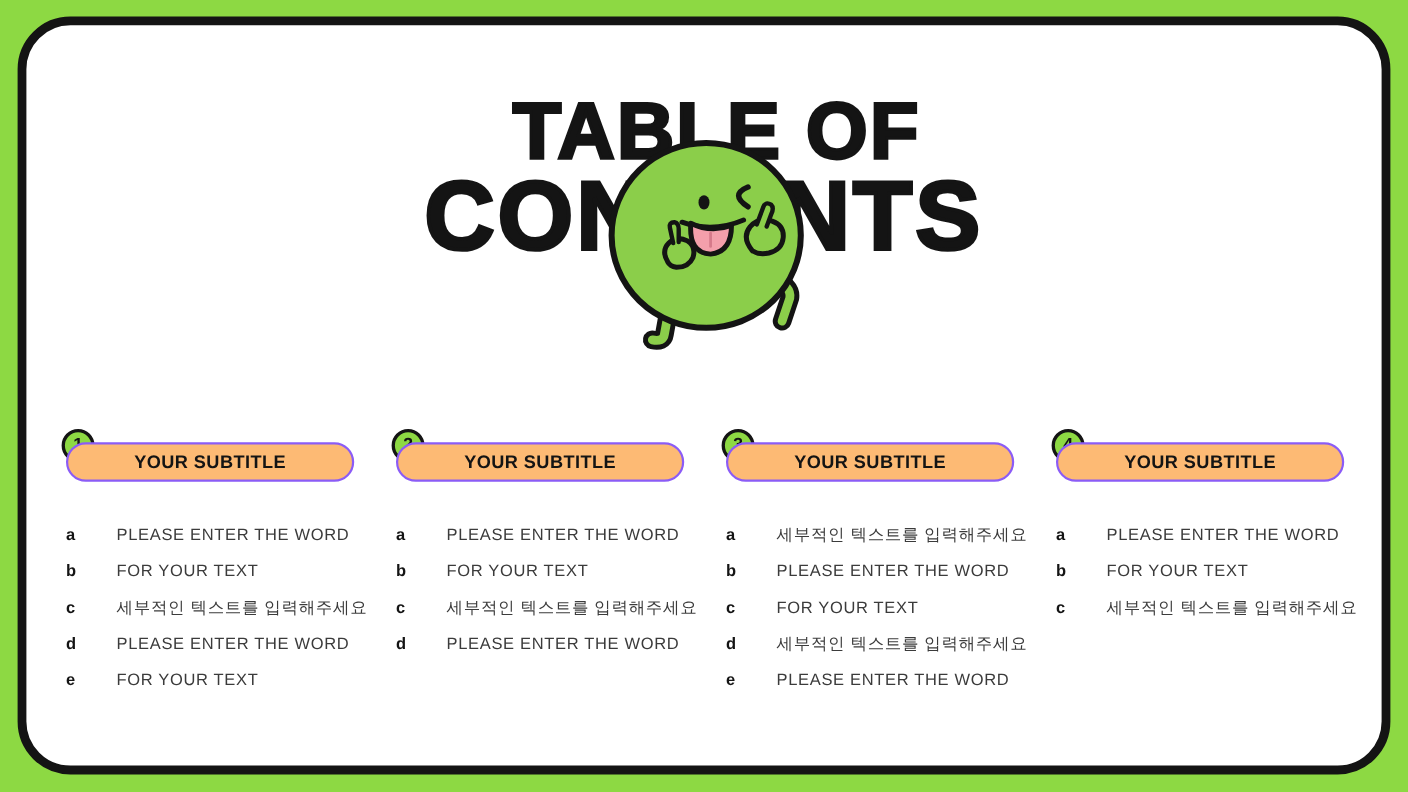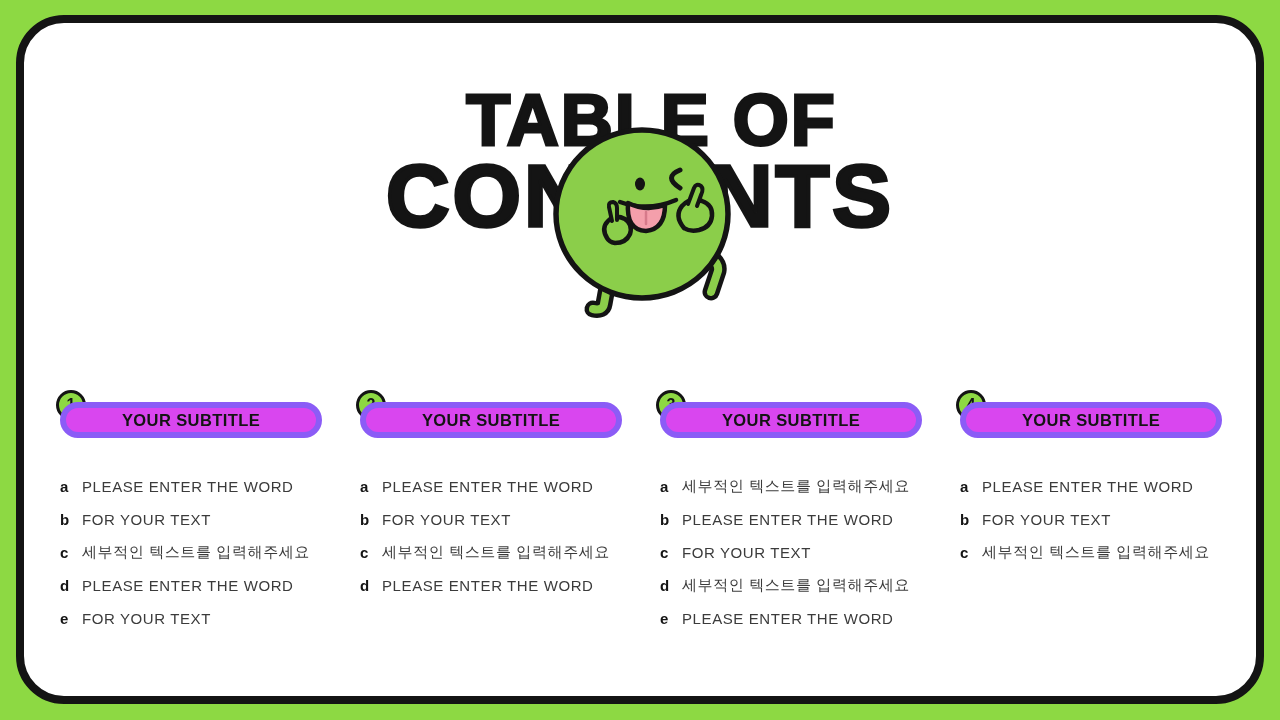--- a/index.html
+++ b/index.html
@@ -39,31 +39,31 @@
   .column{flex:1;position:relative;min-width:0;}
   .col-header{position:relative;height:48px;}
   .badge{
     position:absolute;left:-4px;top:0;width:30px;height:30px;
     background:#8DD943;border:3px solid #141414;border-radius:50%;
     box-sizing:border-box;display:flex;align-items:center;justify-content:center;
     font-weight:bold;font-size:16px;color:#141414;z-index:1;
   }
   .pill{
     position:absolute;left:0;right:0;top:12px;height:36px;
-    background:#d946ef;border:6px solid #8b5cf6;border-radius:19px;
+    background:#fdba74;border:2px solid #8b5cf6;border-radius:19px;
     box-sizing:border-box;display:flex;align-items:center;justify-content:center;
     font-weight:bold;font-size:16.5px;letter-spacing:0.4px;color:#141414;z-index:2;
   }
   .item-list{margin-top:32px;}
   .item-row{display:flex;align-items:center;height:33px;}
   .item-letter{
     width:22px;flex:none;font-weight:bold;font-size:15px;color:#141414;
   }
   .item-text{
-    font-size:15px;color:#3B3B3B;letter-spacing:0.6px;white-space:nowrap;
+    font-size:15px;color:#3B3B3B;letter-spacing:0.6px;white-space:nowrap;margin-left:24px;
   }
 </style>
 </head>
 <body>
 
 <div class="card"></div>
 
 <div class="title-block">
   <div class="title-line1">TABLE OF</div>
   <div class="title-line2">CONTENTS</div>

